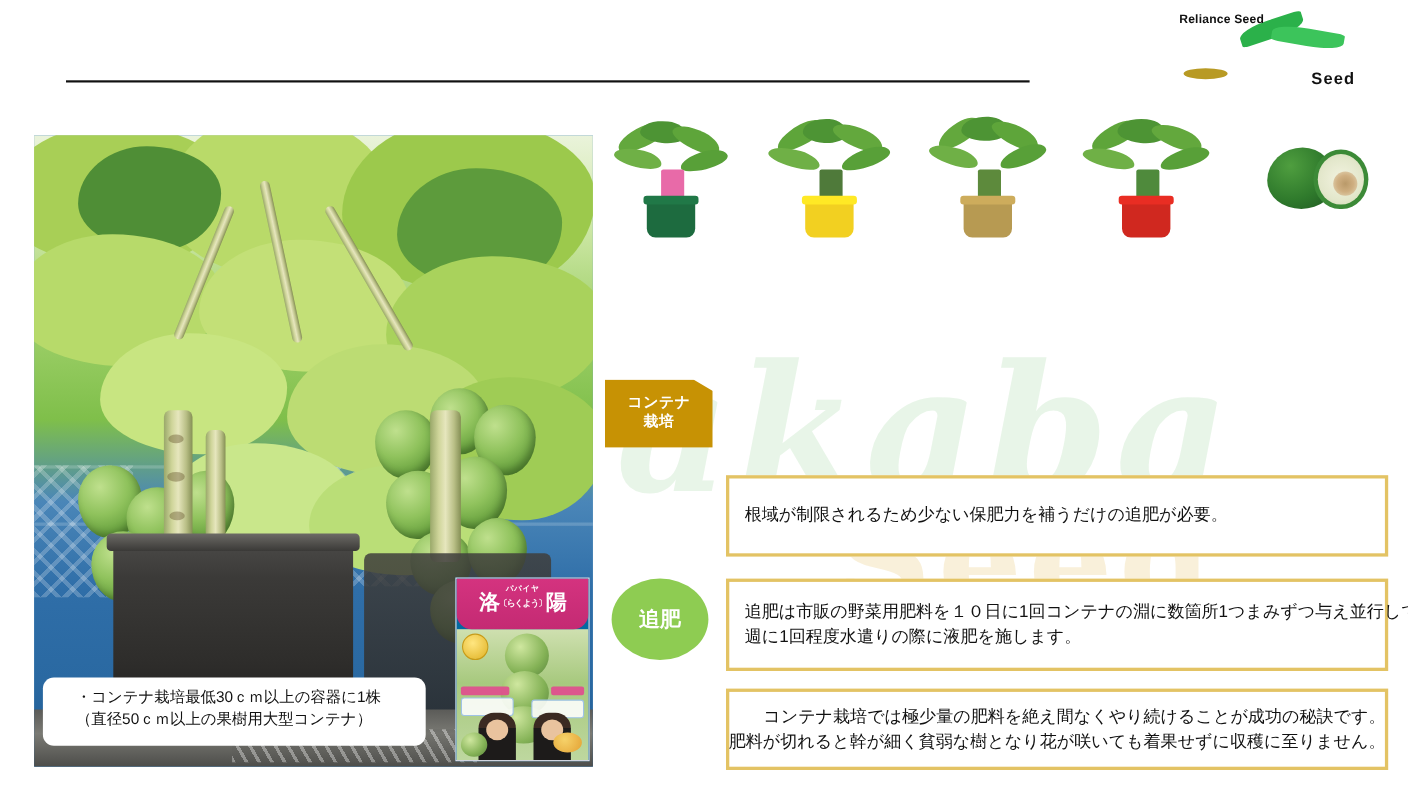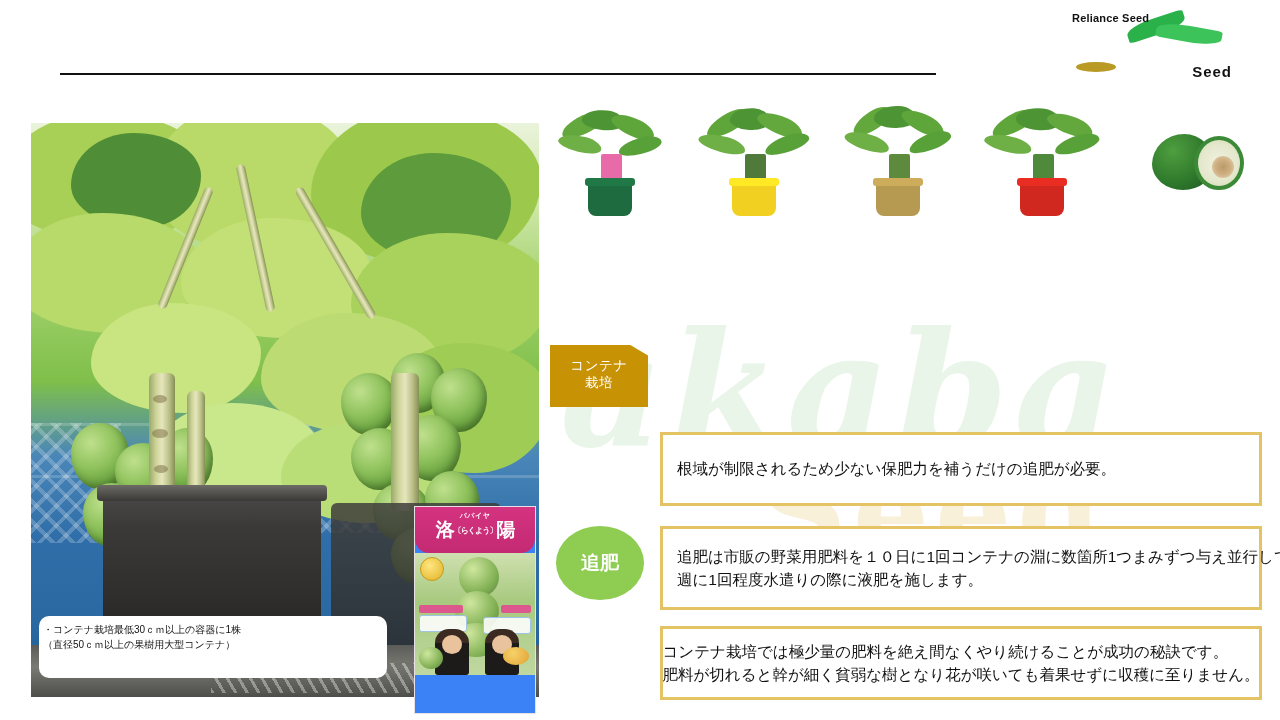--- a/index.html
+++ b/index.html
@@ -189,33 +189,33 @@
   }
 
   
   .photo-caption {
     position: absolute;
     left: 39px; top: 616px;
     width: 348px; height: 62px;
     background: #ffffff;
     border-radius: 10px;
     z-index: 6;
-    padding: 7px 10px 0 4px;
-    font-size: 10px;
+    padding: 7px 10px 0 30px;
+    font-size: 14px;
     line-height: 1.45;
     color: #111;
     white-space: nowrap;
   }
 
   
   .packet {
     position: absolute;
-    left: 414px; top: 506px;
-    width: 122px; height: 208px;
-    background: #3b82f6;
+    left: 414px; top: 525px;
+    width: 122px; height: 167px;
+    background: #0369a1;
     border: 1px solid #e7e0e6;
     z-index: 7;
     overflow: hidden;
   }
   .pk-top {
     position: absolute; left: 0; top: 0; width: 100%; height: 46px;
     background: linear-gradient(180deg, #d4337f 0%, #c42a73 100%);
     border-radius: 0 0 14px 14px;
   }
   .pk-brand {
@@ -347,21 +347,21 @@
   .callout-line.indent { padding-left: 14px; }
 
   .tab-container {
     position: absolute;
     left: 550px; top: 345px;
     width: 98px; height: 62px;
     background: #c79204;
     clip-path: polygon(0 0, 82% 0, 100% 17%, 100% 100%, 0 100%);
     color: #ffffff;
     font-size: 13.5px;
-    font-weight: normal;
+    font-weight: bold;
     text-align: center;
     line-height: 1.25;
     padding-top: 13px;
     letter-spacing: .5px;
     z-index: 6;
   }
   .band-gold {
     position: absolute;
     left: 660px; top: 345px;
     width: 602px; height: 62px;
@@ -403,21 +403,21 @@
   }
   .tbox.b1 { top: 432px; height: 74px; }
   .tbox.b2 { top: 526px; height: 84px; }
   .tbox.b3 { top: 626px; height: 74px; justify-content: center; }
   .tbox p {
     font-size: 15.5px;
     line-height: 1.5;
     color: #111111;
     white-space: nowrap;
   }
-  .tbox.b3 p { text-align: left; }
+  .tbox.b3 p { text-align: right; }
 </style>
 </head>
 <body>
 
 <div id="slide">
 
   <div class="watermark">
     <div class="wm-akaba">akaba</div>
     <div class="wm-seed">Seed</div>
   </div>

